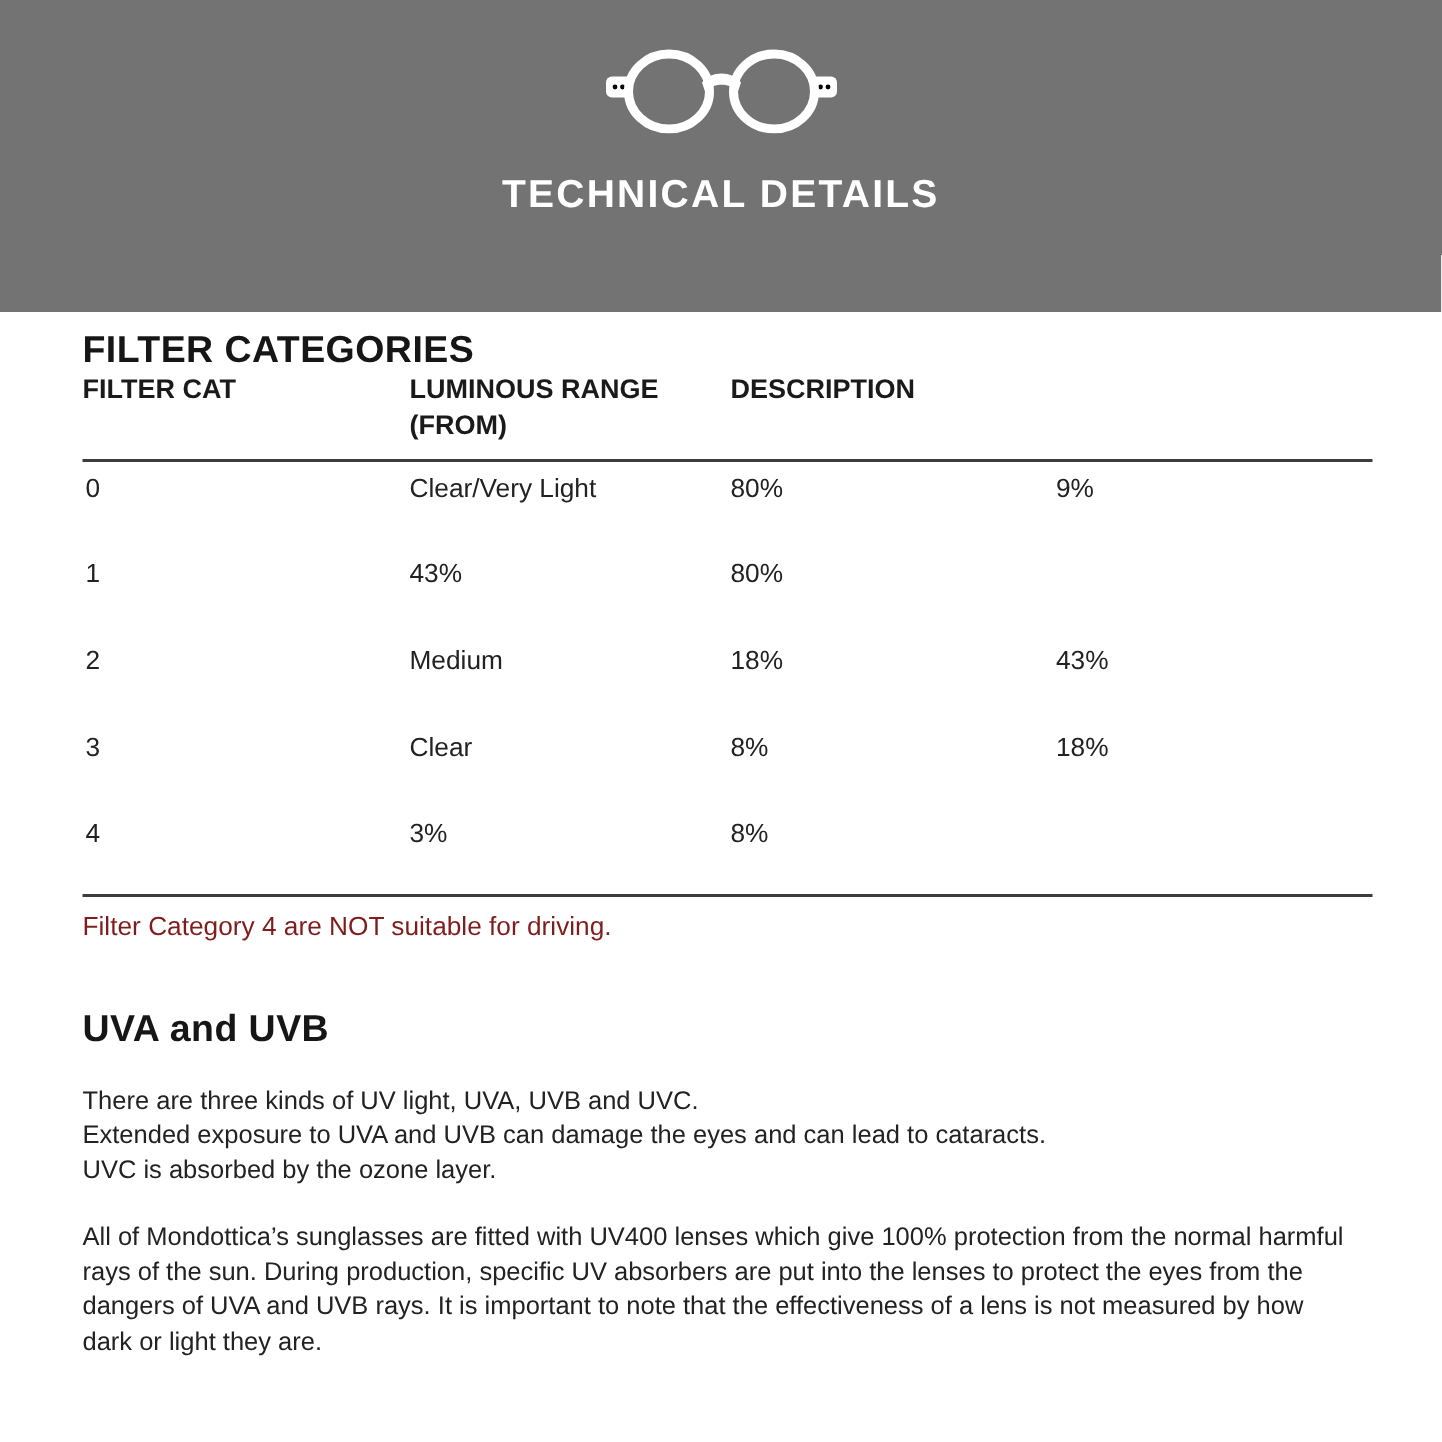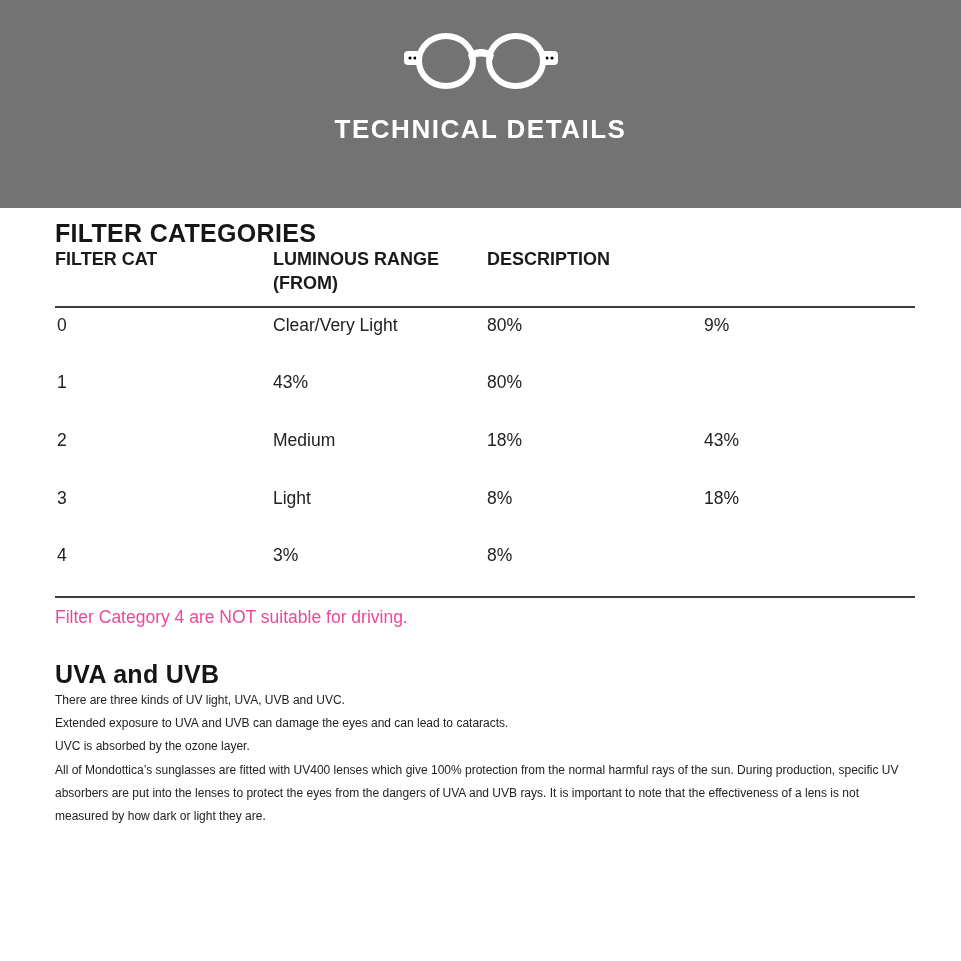--- a/index.html
+++ b/index.html
@@ -67,31 +67,32 @@
   }
   .trow .cell {
     font-size: 17.5px;
     color: #222222;
   }
   .trow .cell:first-child { padding-left: 2px; }
 
   .table-note {
     margin-top: 9px;
     font-size: 17.5px;
-    color: #ec4899;
+    color: #7f1d1d;
   }
 
   .uv-heading {
-    margin-top: 32px;
+    margin-top: 44px;
     font-size: 25px;
     font-weight: 800;
     color: #161616;
   }
   .para {
-    font-size: 12px;
+    margin-top: 21px;
+    font-size: 17px;
     line-height: 23.3px;
     color: #222222;
     white-space: pre-line;
     max-width: 845px;
   }
   .para.flow { white-space: normal; }
 </style>
 </head>
 <body>
 
@@ -140,21 +141,21 @@
         <div class="cell">80%</div>
       </div>
       <div class="trow">
         <div class="cell">2</div>
         <div class="cell">Medium</div>
         <div class="cell">18%</div>
         <div class="cell">43%</div>
       </div>
       <div class="trow">
         <div class="cell">3</div>
-        <div class="cell">Light</div>
+        <div class="cell">Clear</div>
         <div class="cell">8%</div>
         <div class="cell">18%</div>
       </div>
       <div class="trow">
         <div class="cell">4</div>
         <div class="cell">3%</div>
         <div class="cell">8%</div>
       </div>
 
       <hr class="rule">

